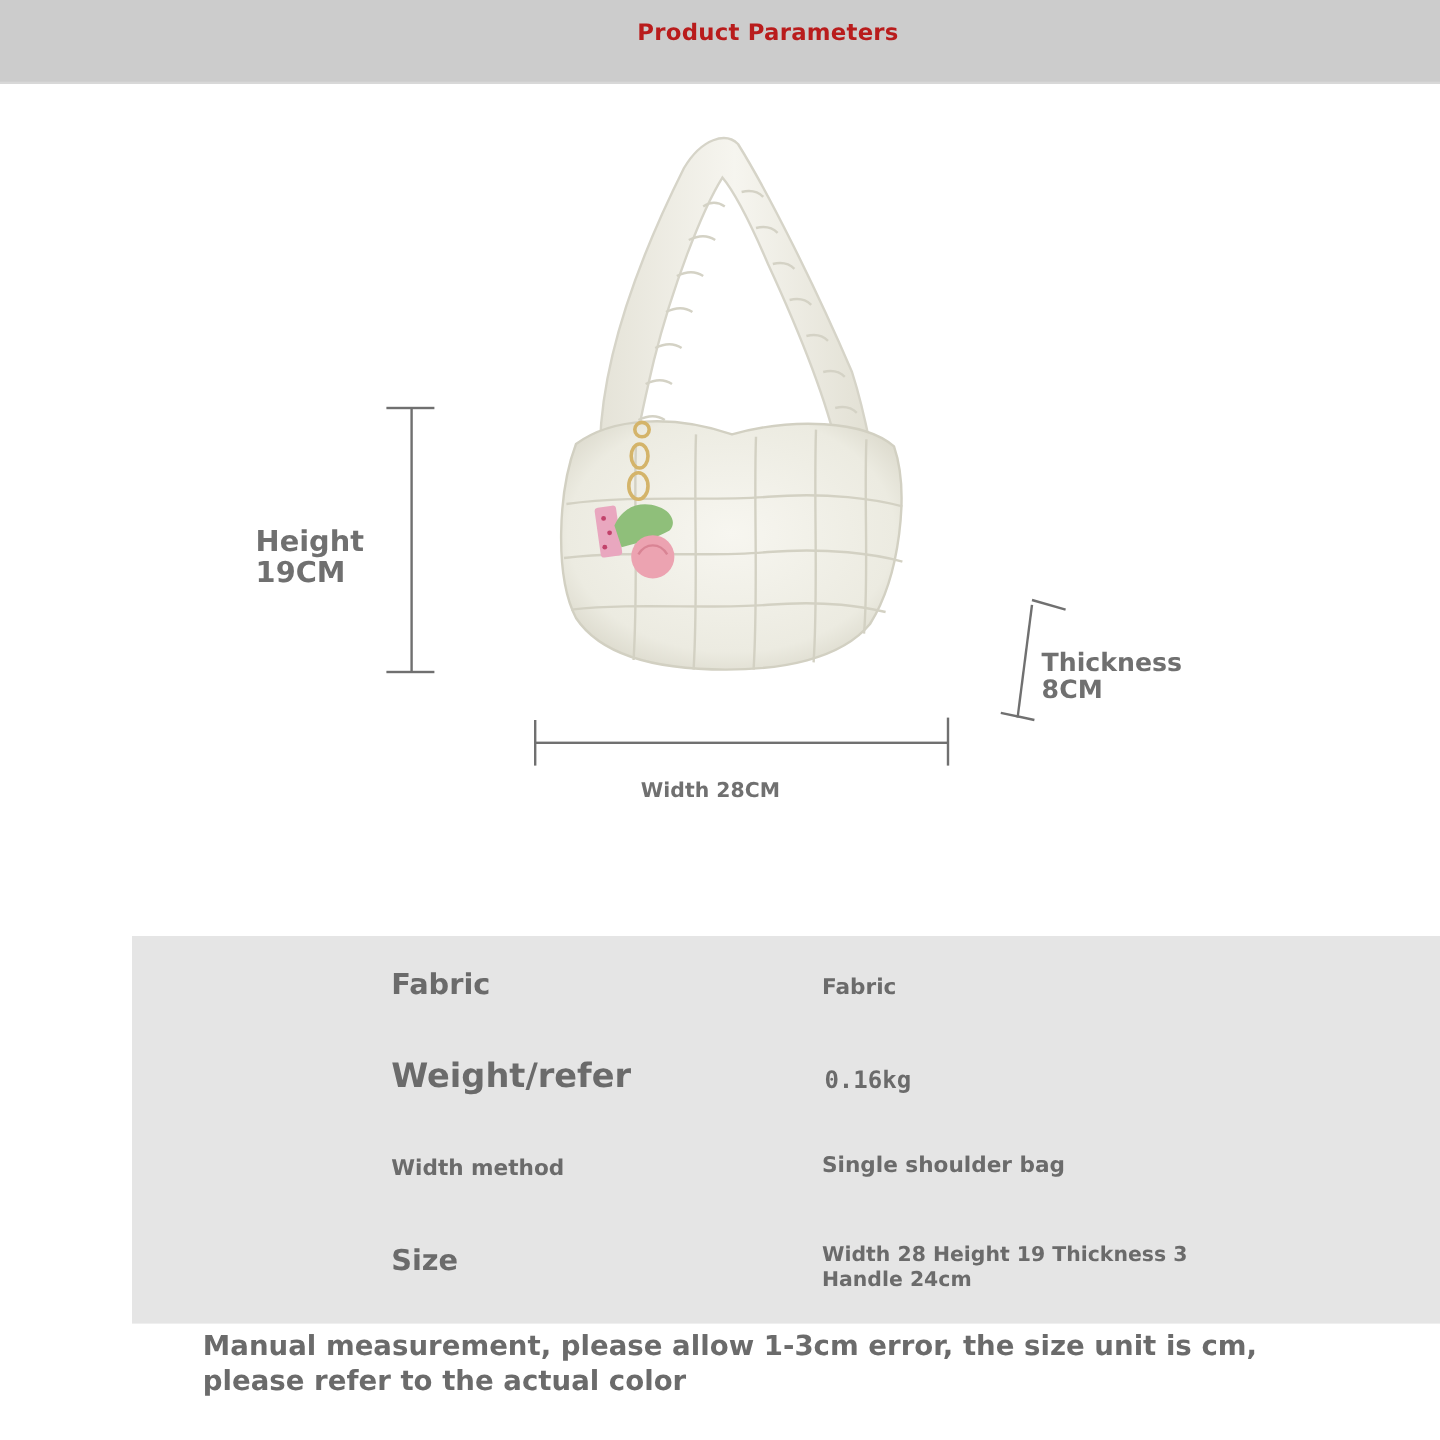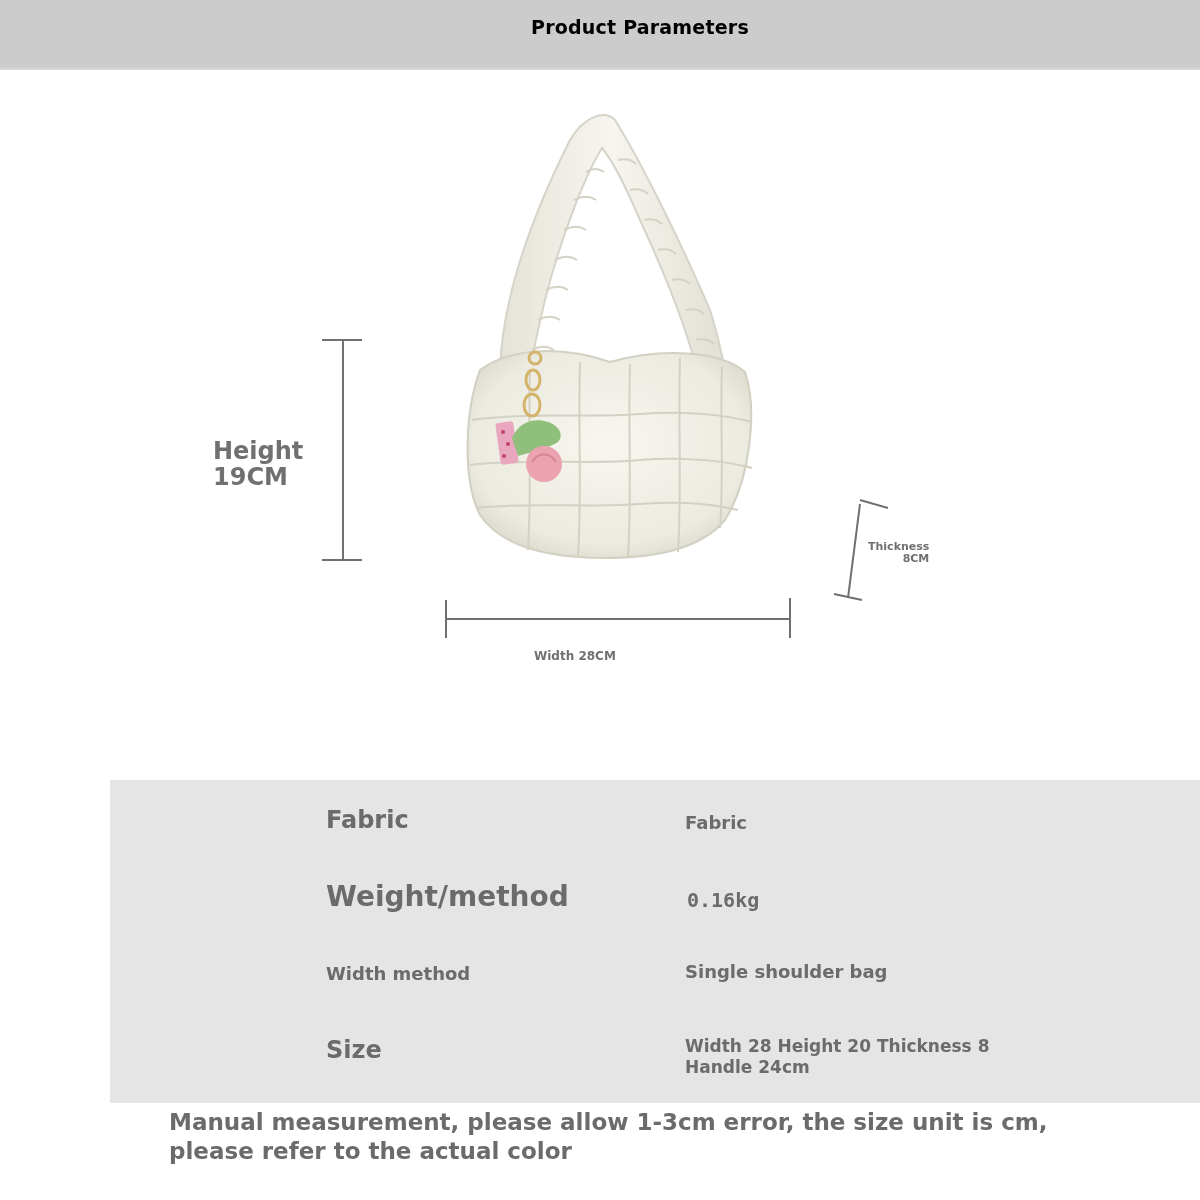--- a/index.html
+++ b/index.html
@@ -6,21 +6,21 @@
     html, body { width: 1200px; height: 1200px; background: #ffffff; overflow: hidden; }
     body { position: relative; font-family: "Liberation Sans", "DejaVu Sans", sans-serif; color: #6b6b6b; }
 
     .header-bar {
       position: absolute; left: 0; top: 0; width: 1200px; height: 70px;
       background: #cccccc; border-bottom: 2px solid #d8d8d8;
       display: flex; align-items: center; justify-content: center;
     }
     .header-title {
       font-family: "DejaVu Sans", sans-serif; font-weight: bold; font-size: 19px;
-      color: #000000; letter-spacing: 0.2px; margin-left: 80px; margin-top: -14px; text-align: right;
+      color: #b91c1c; letter-spacing: 0.2px; margin-left: 80px; margin-top: -14px; text-align: right;
     }
 
     .bag-area { position: absolute; left: 440px; top: 100px; width: 340px; height: 470px; }
     .bag-svg { width: 100%; height: 100%; }
 
     .dim-line { position: absolute; background: #707070; }
     .dim-label {
       position: absolute; font-family: "DejaVu Sans", sans-serif; font-weight: bold;
       color: #707070; line-height: 1.1;
     }
@@ -111,45 +111,45 @@
 <div class="dim-line" style="left:322px; top:339px; width:40px; height:2px;"></div>
 <div class="dim-line" style="left:322px; top:559px; width:40px; height:2px;"></div>
 <div class="dim-label" style="left:213px; top:438px; font-size:24px;">
   <div>Height</div>
   <div>19CM</div>
 </div>
 
 <div class="dim-line" style="left:446px; top:618px; width:344px; height:2px;"></div>
 <div class="dim-line" style="left:445px; top:600px; width:2px; height:38px;"></div>
 <div class="dim-line" style="left:789px; top:598px; width:2px; height:40px;"></div>
-<div class="dim-label" style="left:534px; top:650px; font-size:12px;">Width 28CM</div>
+<div class="dim-label" style="left:534px; top:650px; font-size:17px;">Width 28CM</div>
 
 <svg style="position:absolute; left:830px; top:498px; width:64px; height:106px;" viewBox="0 0 64 106">
   <line x1="30" y1="6" x2="18" y2="100" stroke="#707070" stroke-width="2"></line>
   <line x1="30" y1="2" x2="58" y2="10" stroke="#707070" stroke-width="2"></line>
   <line x1="4" y1="96" x2="32" y2="102" stroke="#707070" stroke-width="2"></line>
 </svg>
-<div class="dim-label" style="left:868px; top:541px; font-size:11px;text-align:right;">
+<div class="dim-label" style="left:868px; top:541px; font-size:21px;">
   <div>Thickness</div>
   <div>8CM</div>
 </div>
 
 <div class="params-panel">
   <div class="param-key" style="left:216px; top:26px; font-size:24px;">Fabric</div>
   <div class="param-val" style="left:575px; top:32px; font-size:18px;">Fabric</div>
 
-  <div class="param-key" style="left:216px; top:100px; font-size:28px;">Weight/method</div>
+  <div class="param-key" style="left:216px; top:100px; font-size:28px;">Weight/refer</div>
   <div class="param-val" style="left:577px; top:108px; font-size:20px; font-weight:bold; font-family:'DejaVu Sans Mono', monospace;">0.16kg</div>
 
   <div class="param-key" style="left:216px; top:183px; font-size:18px;">Width method</div>
   <div class="param-val" style="left:575px; top:181px; font-size:18px;">Single shoulder bag</div>
 
   <div class="param-key" style="left:216px; top:256px; font-size:24px;text-align:right;">Size</div>
   <div class="param-val" style="left:575px; top:256px; font-size:17px; line-height:21px;">
-    <div>Width 28 Height 20 Thickness 8</div>
+    <div>Width 28 Height 19 Thickness 3</div>
     <div>Handle 24cm</div>
   </div>
 </div>
 
 <div class="note">
   <div>Manual measurement, please allow 1-3cm error, the size unit is cm,</div>
   <div>please refer to the actual color</div>
 </div>
 
 </body></html>

